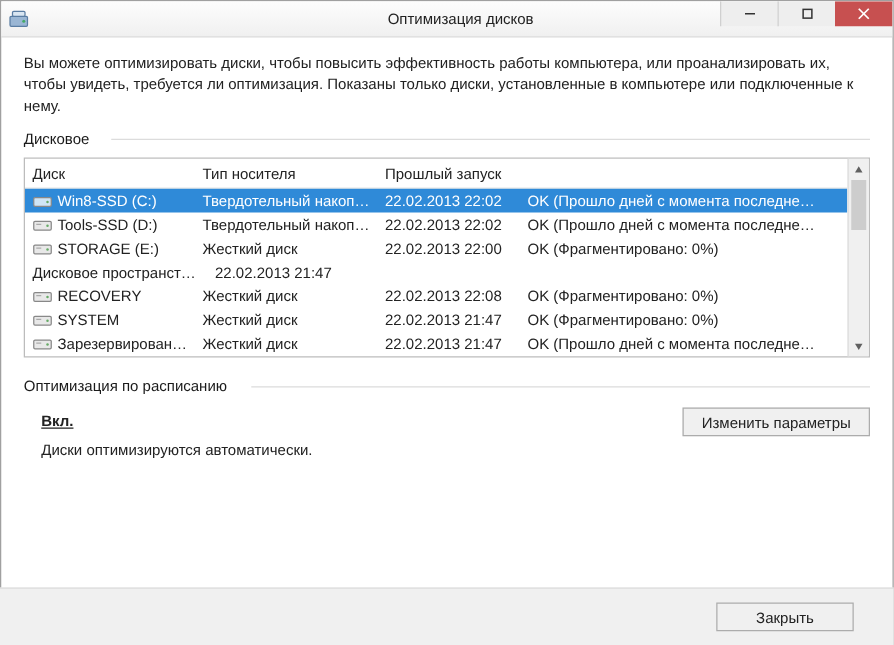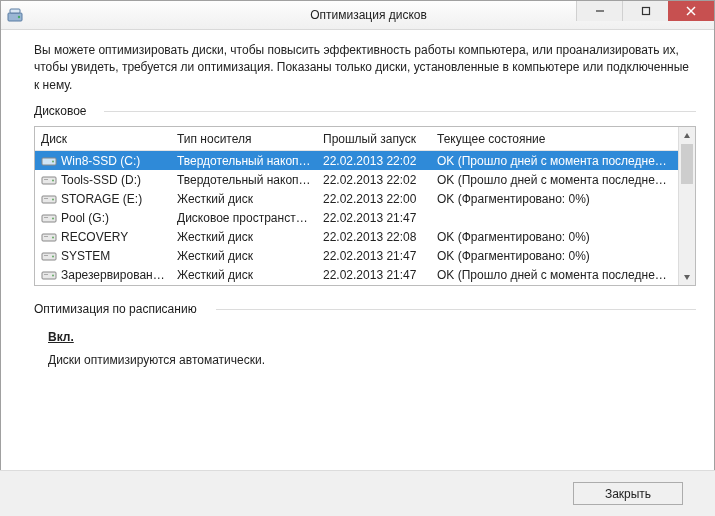--- a/index.html
+++ b/index.html
@@ -9,21 +9,21 @@
   .titlebar { height: 29px; background: linear-gradient(#fdfdfd,#f0f0f0); border-bottom: 1px solid #d9d9d9; display: flex; align-items: center; position: relative; }
   .titlebar .appicon { width: 16px; height: 16px; margin-left: 6px; display:inline-flex; align-items:center; justify-content:center; }
   .titlebar .title { flex: 1; text-align: center; font-size: 12px; color: #222; }
   .winbtns { position: absolute; right: 0; top: 0; height: 20px; display: flex; }
   .winbtn { width: 46px; height: 20px; display: flex; align-items: center; justify-content: center; font-size: 10px; color: #333; border-left: 1px solid #d0d0d0; background:#eee; }
   .winbtn.close { background: #c75050; color: #fff; border-left: none; width: 46px; }
   .winbtn.close svg { stroke:#fff; }
   .winbtn svg { width:10px; height:10px; }
 
   
-  .content { padding: 12px 18px 0 33px; font-size: 12px; color: #222; }
+  .content { padding: 12px 18px 0 18px; font-size: 12px; color: #222; }
   .desc { line-height: 1.45; margin-bottom: 10px; }
 
   .section-label { font-size: 12px; color: #1a1a1a; margin-top: 8px; position: relative; }
   .section-label::after { content:""; position:absolute; left: 70px; right:0; top:50%; border-top:1px solid #dcdcdc; }
   .section-label.long::after { left: 182px; }
 
   
   .listwrap { margin-top: 8px; border: 1px solid #bcbcbc; height: 160px; display:flex;justify-content:flex-end; }
   .list-inner { flex:1; overflow:hidden; }
   .list-header { display:flex; background:#fff; border-bottom:1px solid #e4e4e4; height:24px; align-items:center; font-size:12px; }
@@ -95,21 +95,20 @@
   <p class="desc">Вы можете оптимизировать диски, чтобы повысить эффективность работы  компьютера, или проанализировать их, чтобы увидеть, требуется ли оптимизация. Показаны только диски, установленные в компьютере или подключенные к нему.</p>
 
   <div class="section-label">Дисковое</div>
 
   <div class="listwrap">
     <div class="list-inner">
       <div class="list-header">
         <div class="col c1">Диск</div>
         <div class="col c2">Тип носителя</div>
         <div class="col c3">Прошлый запуск</div>
-        <div class="col c4">Текущее состояние</div>
       </div>
       <div class="rows" id="rows">
           <div class="row selected">
             <div class="col c1">
               <span class="driveicon">
                 <svg viewBox="0 0 16 12">
                   <rect x="1" y="3" width="14" height="7" rx="1" fill="#e8e8e8" stroke="#888"></rect>
                   <circle cx="12" cy="6.5" r="1" fill="#6a6"></circle>
                   <rect x="3" y="5" width="4" height="1" fill="#aaa"></rect>
                 </svg>
@@ -144,30 +143,20 @@
                   <rect x="3" y="5" width="4" height="1" fill="#aaa"></rect>
                 </svg>
               </span>
               <span>STORAGE (E:)</span>
             </div>
             <div class="col c2">Жесткий диск</div>
             <div class="col c3">22.02.2013 22:00</div>
             <div class="col c4">OK (Фрагментировано: 0%)</div>
           </div>
           <div class="row">
-            <div class="col c1">
-              <span class="driveicon">
-                <svg viewBox="0 0 16 12">
-                  <rect x="1" y="3" width="14" height="7" rx="1" fill="#e8e8e8" stroke="#888"></rect>
-                  <circle cx="12" cy="6.5" r="1" fill="#6a6"></circle>
-                  <rect x="3" y="5" width="4" height="1" fill="#aaa"></rect>
-                </svg>
-              </span>
-              <span>Pool (G:)</span>
-            </div>
             <div class="col c2">Дисковое пространств…</div>
             <div class="col c3">22.02.2013 21:47</div>
           </div>
           <div class="row">
             <div class="col c1">
               <span class="driveicon">
                 <svg viewBox="0 0 16 12">
                   <rect x="1" y="3" width="14" height="7" rx="1" fill="#e8e8e8" stroke="#888"></rect>
                   <circle cx="12" cy="6.5" r="1" fill="#6a6"></circle>
                   <rect x="3" y="5" width="4" height="1" fill="#aaa"></rect>
@@ -227,19 +216,20 @@
   </div>
 
 
   <div class="sched">
     <div class="section-label long">Оптимизация по расписанию</div>
     <div class="sched-body">
       <div class="sched-text">
         <div class="bold">Вкл.</div>
         <div>Диски оптимизируются автоматически.</div>
       </div>
+      <button class="std" style="min-width:150px">Изменить параметры</button>
     </div>
   </div>
 </div>
 
 <div class="footer">
   <button class="std">Закрыть</button>
 </div>
 
 </body></html>

